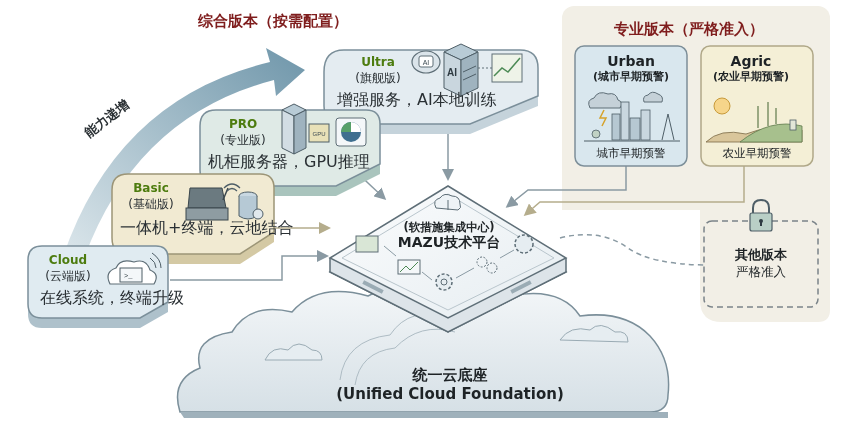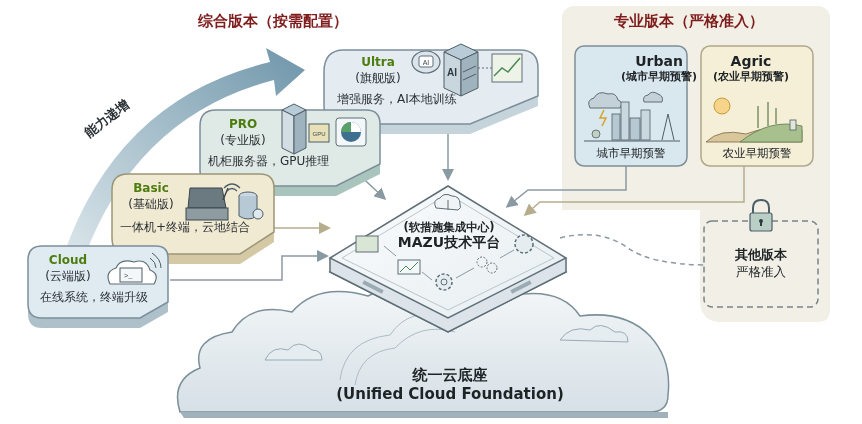--- a/index.html
+++ b/index.html
@@ -4,21 +4,21 @@
 <style>
   * { margin:0; padding:0; box-sizing:border-box; }
   body { width:862px; height:424px; background:#ffffff; position:relative; overflow:hidden;
          font-family:"DejaVu Sans", "Liberation Sans", sans-serif; color:#1e2326; }
   .abs { position:absolute; }
   svg.layer { position:absolute; left:0; top:0; width:862px; height:424px; }
   .title { font-weight:bold; font-size:15px; color:#7f1d1d; white-space:nowrap; }
   .tier { position:absolute; text-align:left; }
   .tier .name { font-weight:bold; font-size:12px; color:#4d7c0f; line-height:17px; }
   .tier .sub  { font-weight:normal; font-size:12px; color:#2a3034; line-height:15px; }
-  .tier .desc { font-size:12px; color:#2a3034; line-height:15px; white-space:nowrap; }
+  .tier .desc { font-size:16px; color:#2a3034; line-height:15px; white-space:nowrap; }
   .center { text-align:center; }
   .rot { transform:rotate(-38deg); transform-origin:left bottom; font-weight:bold; font-size:13px; color:#2a3034; white-space:nowrap; }
 </style>
 </head>
 <body>
 
 <svg class="layer" viewBox="0 0 862 424">
   <defs>
     <linearGradient id="arrowGrad" x1="0" y1="1" x2="1" y2="0">
       <stop offset="0" stop-color="#e2ebef"></stop>
@@ -206,21 +206,21 @@
 
   <g>
     <path d="M753,214 L753,208 Q753,200 761,200 Q769,200 769,208 L769,214" fill="none" stroke="#4e5e67" stroke-width="2"></path>
     <rect x="750" y="213" width="22" height="18" rx="2" fill="#b9cfc6" stroke="#4e5e67" stroke-width="1.2"></rect>
     <circle cx="761" cy="221" r="2" fill="#2f3b42"></circle>
     <rect x="760" y="221" width="2" height="5" fill="#2f3b42"></rect>
   </g>
 </svg>
 
 <div class="abs title" style="left:198px; top:12px;">综合版本（按需配置）</div>
-<div class="abs title" style="left:614px; top:12px;">专业版本（严格准入）</div>
+<div class="abs title" style="left:614px; top:20px;">专业版本（严格准入）</div>
 <div class="abs rot" style="left:92px; top:124px;">能力递增</div>
 
 <div class="tier center" style="left:338px; top:54px; width:80px;">
   <div class="name">Ultra</div>
   <div class="sub">(旗舰版)</div>
 </div>
 <div class="tier" style="left:337px; top:92px;">
   <div class="desc">增强服务，AI本地训练</div>
 </div>
 
@@ -241,21 +241,21 @@
 </div>
 
 <div class="tier center" style="left:36px; top:252px; width:64px;">
   <div class="name">Cloud</div>
   <div class="sub">(云端版)</div>
 </div>
 <div class="tier" style="left:40px; top:290px;">
   <div class="desc">在线系统，终端升级</div>
 </div>
 
-<div class="abs center" style="left:575px; top:46px; width:112px;margin-left:28px;">
+<div class="abs center" style="left:575px; top:46px; width:112px;">
   <div style="font-weight:bold; font-size:14px; line-height:17px; margin-top:7px;">Urban</div>
   <div style="font-weight:bold; font-size:11px; line-height:14px;">(城市早期预警)</div>
 </div>
 <div class="abs center" style="left:575px; top:146px; width:112px; font-size:11.5px;">城市早期预警</div>
 
 <div class="abs center" style="left:690px; top:46px; width:122px;">
   <div style="font-weight:bold; font-size:14px; line-height:17px; margin-top:7px;">Agric</div>
   <div style="font-weight:bold; font-size:11px; line-height:14px;text-align:center;">(农业早期预警)</div>
 </div>
 <div class="abs center" style="left:701px; top:146px; width:112px; font-size:11.5px;">农业早期预警</div>

